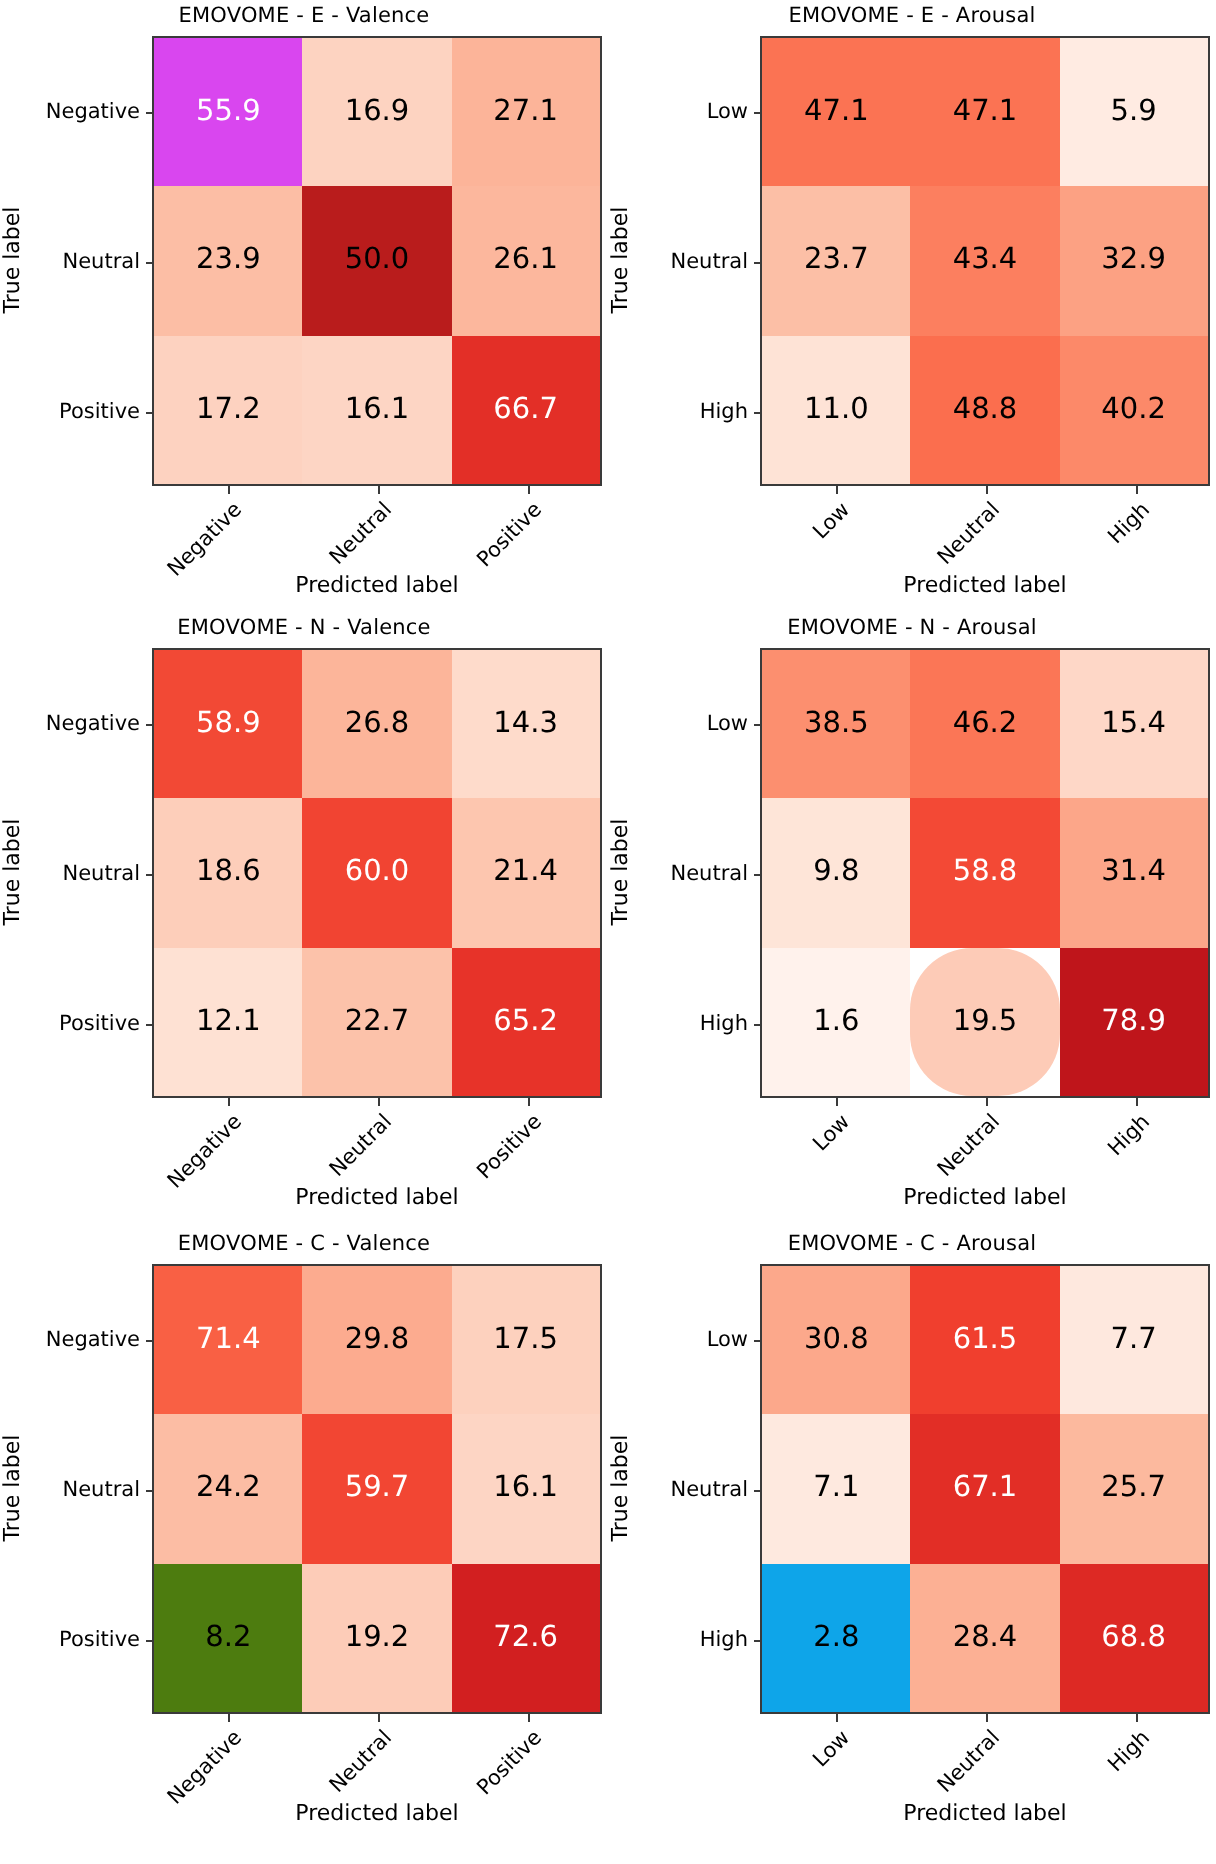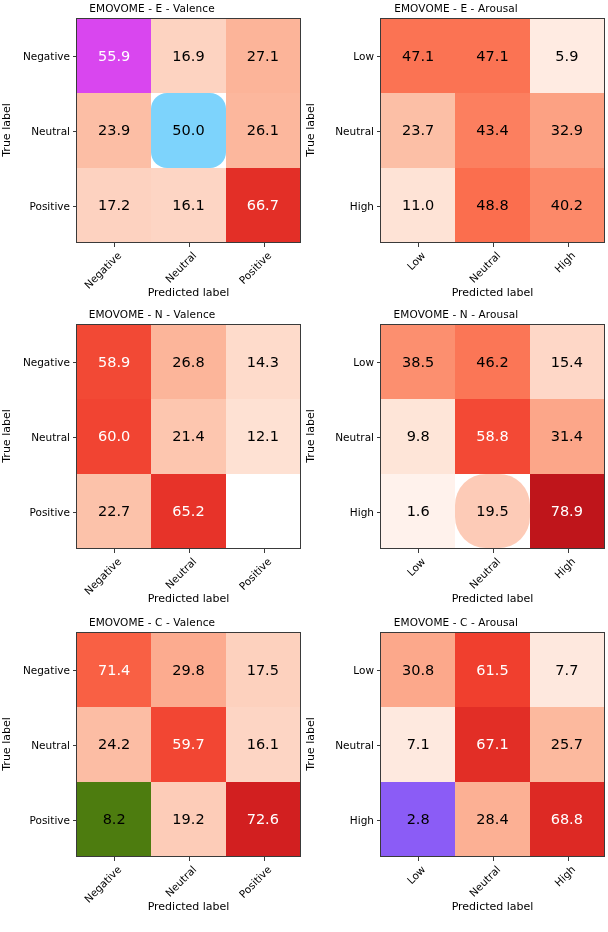--- a/index.html
+++ b/index.html
@@ -130,21 +130,21 @@
     <div class="panel" style="left: 0px; top: 0px;">
       <div class="panel-title">EMOVOME - E - Valence</div>
       <div class="ylabel">True label</div>
       <div class="xlabel">Predicted label</div>
       <div class="matrix-wrap">
         <div class="matrix">
           <div class="cell dark" style="background: #d946ef;">55.9</div>
           <div class="cell light" style="background: rgb(253, 211, 193);">16.9</div>
           <div class="cell light" style="background: rgb(252, 180, 153);">27.1</div>
           <div class="cell light" style="background: rgb(252, 190, 165);">23.9</div>
-          <div class="cell light" style="background: #7dd3fc; border-radius: 16px;">50.0</div>
+          <div class="cell light" style="background: #b91c1c;">50.0</div>
           <div class="cell light" style="background: rgb(252, 183, 157);">26.1</div>
           <div class="cell light" style="background: rgb(253, 210, 192);">17.2</div>
           <div class="cell light" style="background: rgb(253, 213, 196);">16.1</div>
           <div class="cell dark" style="background: rgb(227, 47, 39);">66.7</div>
         </div>
         <div class="ytick" style="top: 37.5px;">Negative</div>
         <div class="ytick" style="top: 112.5px;">Neutral</div>
         <div class="ytick" style="top: 187.5px;">Positive</div>
         <div class="xtickmark" style="left: 37.5px;"></div>
         <div class="xtick" style="left: 39px;">Negative</div>
@@ -183,20 +183,21 @@
     </div>
     <div class="panel" style="left: 0px; top: 306px;">
       <div class="panel-title">EMOVOME - N - Valence</div>
       <div class="ylabel">True label</div>
       <div class="xlabel">Predicted label</div>
       <div class="matrix-wrap">
         <div class="matrix">
           <div class="cell dark" style="background: rgb(242, 73, 53);">58.9</div>
           <div class="cell light" style="background: rgb(252, 181, 154);">26.8</div>
           <div class="cell light" style="background: rgb(254, 219, 203);">14.3</div>
+          <div class="cell light" style="background: rgb(253, 206, 186);">18.6</div>
           <div class="cell dark" style="background: rgb(241, 68, 50);">60.0</div>
           <div class="cell light" style="background: rgb(253, 198, 175);">21.4</div>
           <div class="cell light" style="background: rgb(254, 225, 211);">12.1</div>
           <div class="cell light" style="background: rgb(252, 194, 170);">22.7</div>
           <div class="cell dark" style="background: rgb(231, 51, 41);">65.2</div>
         </div>
         <div class="ytick" style="top: 37.5px;">Negative</div>
         <div class="ytick" style="top: 112.5px;">Neutral</div>
         <div class="ytick" style="top: 187.5px;">Positive</div>
         <div class="xtickmark" style="left: 37.5px;"></div>
@@ -266,21 +267,21 @@
       <div class="ylabel">True label</div>
       <div class="xlabel">Predicted label</div>
       <div class="matrix-wrap">
         <div class="matrix">
           <div class="cell light" style="background: rgb(252, 168, 139);">30.8</div>
           <div class="cell dark" style="background: rgb(240, 63, 46);">61.5</div>
           <div class="cell light" style="background: rgb(254, 232, 222);">7.7</div>
           <div class="cell light" style="background: rgb(254, 233, 223);">7.1</div>
           <div class="cell dark" style="background: rgb(226, 46, 38);">67.1</div>
           <div class="cell light" style="background: rgb(252, 185, 158);">25.7</div>
-          <div class="cell light" style="background: #8b5cf6;">2.8</div>
+          <div class="cell light" style="background: #0ea5e9;">2.8</div>
           <div class="cell light" style="background: rgb(252, 176, 148);">28.4</div>
           <div class="cell dark" style="background: rgb(221, 41, 36);">68.8</div>
         </div>
         <div class="ytick" style="top: 37.5px;">Low</div>
         <div class="ytick" style="top: 112.5px;">Neutral</div>
         <div class="ytick" style="top: 187.5px;">High</div>
         <div class="xtickmark" style="left: 37.5px;"></div>
         <div class="xtick" style="left: 39px;">Low</div>
         <div class="xtickmark" style="left: 112.5px;"></div>
         <div class="xtick" style="left: 114px;">Neutral</div>

